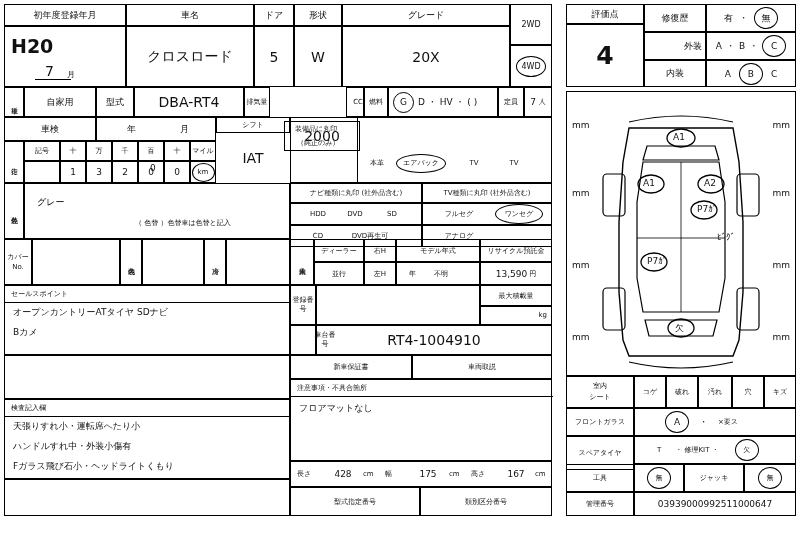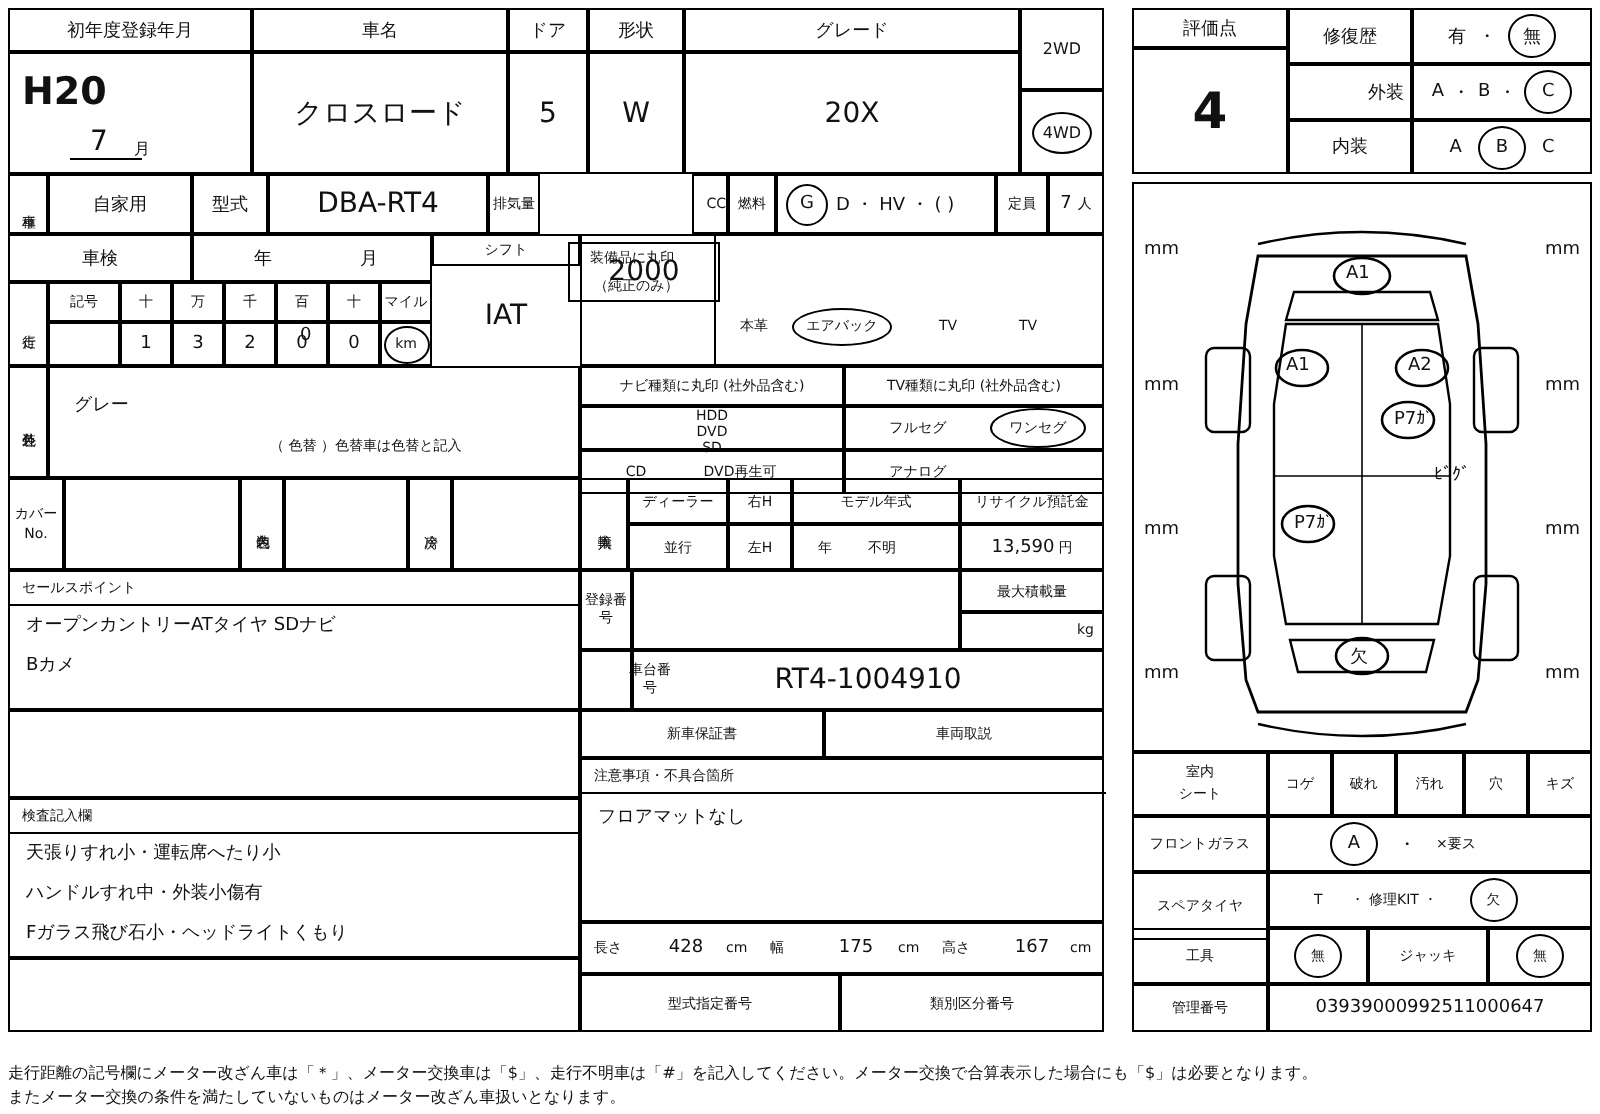--- a/index.html
+++ b/index.html
@@ -260,21 +260,21 @@
     <div class="c" style="width:100%;height:100%;">
         <span class="vsmall">ナビ種類に丸印 (社外品含む)</span>
       </div>
   </div>
   <div class="box" style="left:422px;top:183px;width:130px;height:20px;">
     <div class="c" style="width:100%;height:100%;">
         <span class="vsmall">TV種類に丸印 (社外品含む)</span>
       </div>
   </div>
   <div class="box" style="left:290px;top:203px;width:132px;height:22px;">
-    <div class="l" style="width:100%;height:100%;flex-direction:column;">
+    <div class="l" style="width:100%;height:100%;padding-left:10px;">
       <span class="vsmall" style="width:34px;text-align:center;">HDD</span>
       <span class="vsmall" style="width:40px;text-align:center;">DVD</span>
       <span class="vsmall" style="width:34px;text-align:center;">SD</span>
     </div>
   </div>
   <div class="box" style="left:422px;top:203px;width:130px;height:22px;">
     <div class="l" style="width:100%;height:100%;padding-left:12px;">
       <span class="vsmall" style="width:48px;text-align:center;">フルセグ</span>
       <span class="circle vsmall" style="width:46px;height:18px;margin-left:12px;">ワンセグ</span>
     </div>
@@ -638,18 +638,14 @@
       <div class="c" style="width:100%;height:100%;">
         <span class="vsmall">管理番号</span>
       </div>
     </div>
   <div class="box" style="left:634px;top:492px;width:162px;height:24px;">
       <div class="c" style="width:100%;height:100%;">
         <span class="med">03939000992511000647</span>
       </div>
     </div>
 
-  <div class="footer">
-    <div>走行距離の記号欄にメーター改ざん車は「＊」、メーター交換車は「$」、走行不明車は「#」を記入してください。メーター交換で合算表示した場合にも「$」は必要となります。</div>
-    <div>またメーター交換の条件を満たしていないものはメーター改ざん車扱いとなります。</div>
-  </div>
 
 </div>
 
 </body></html>

